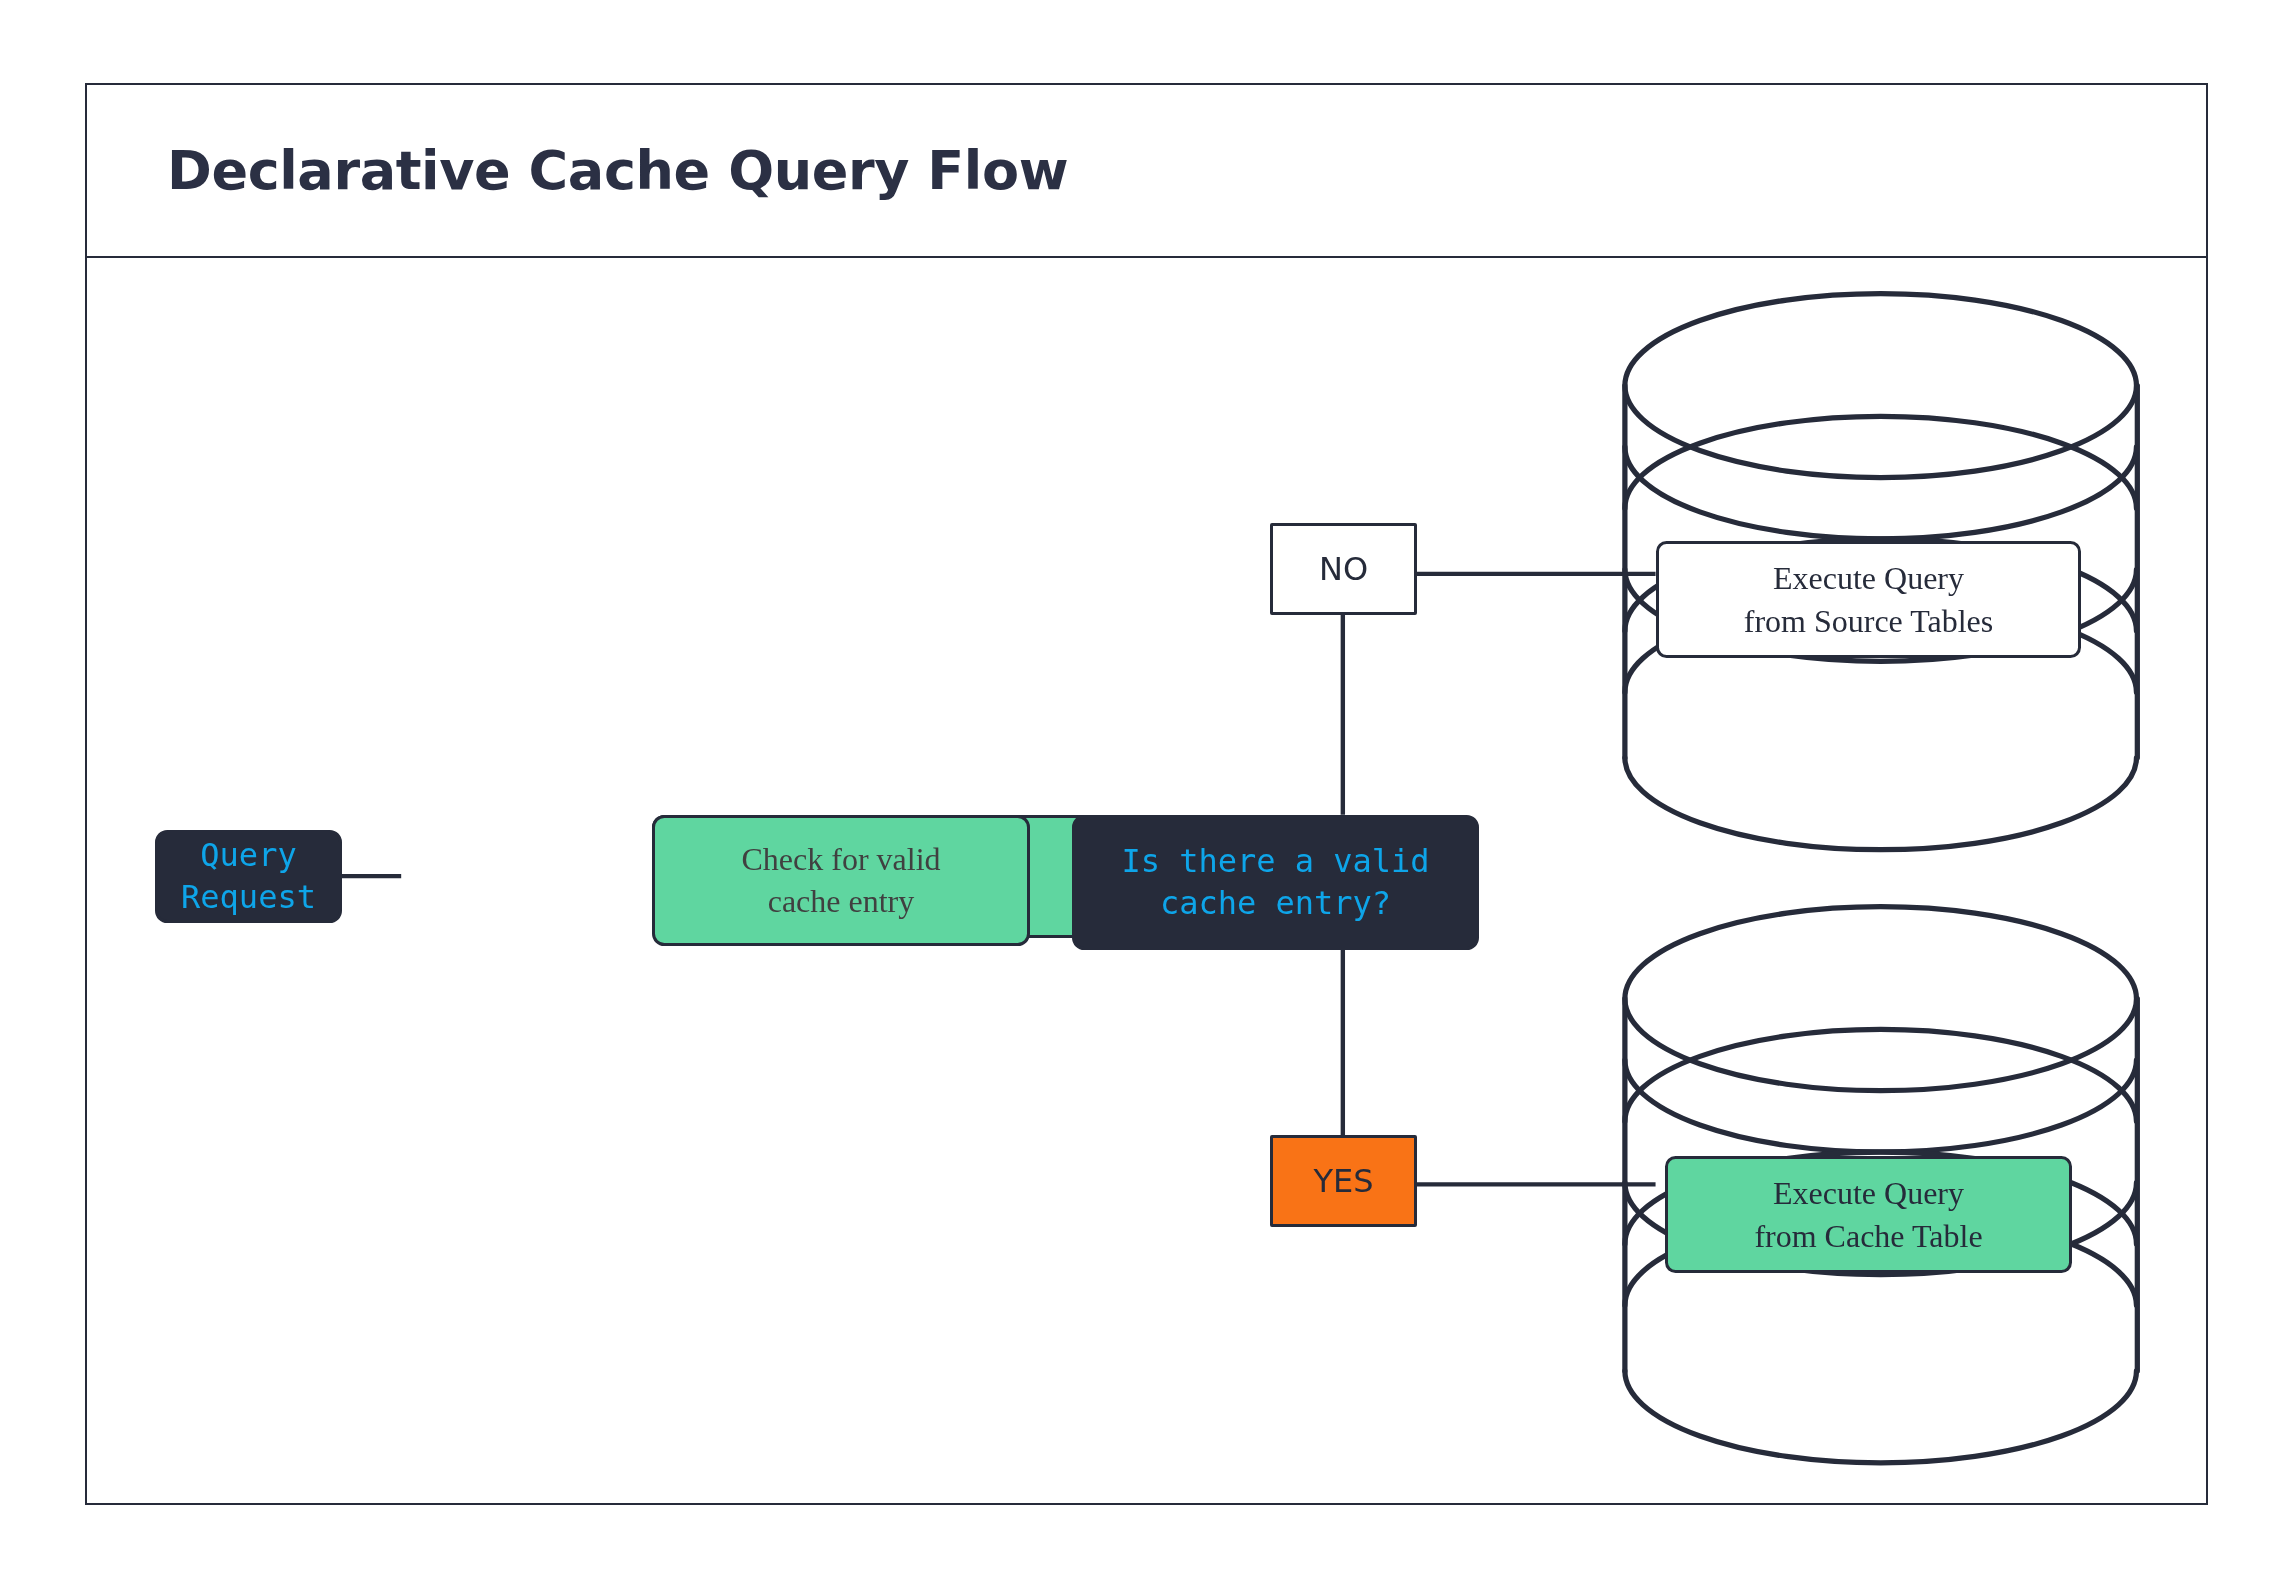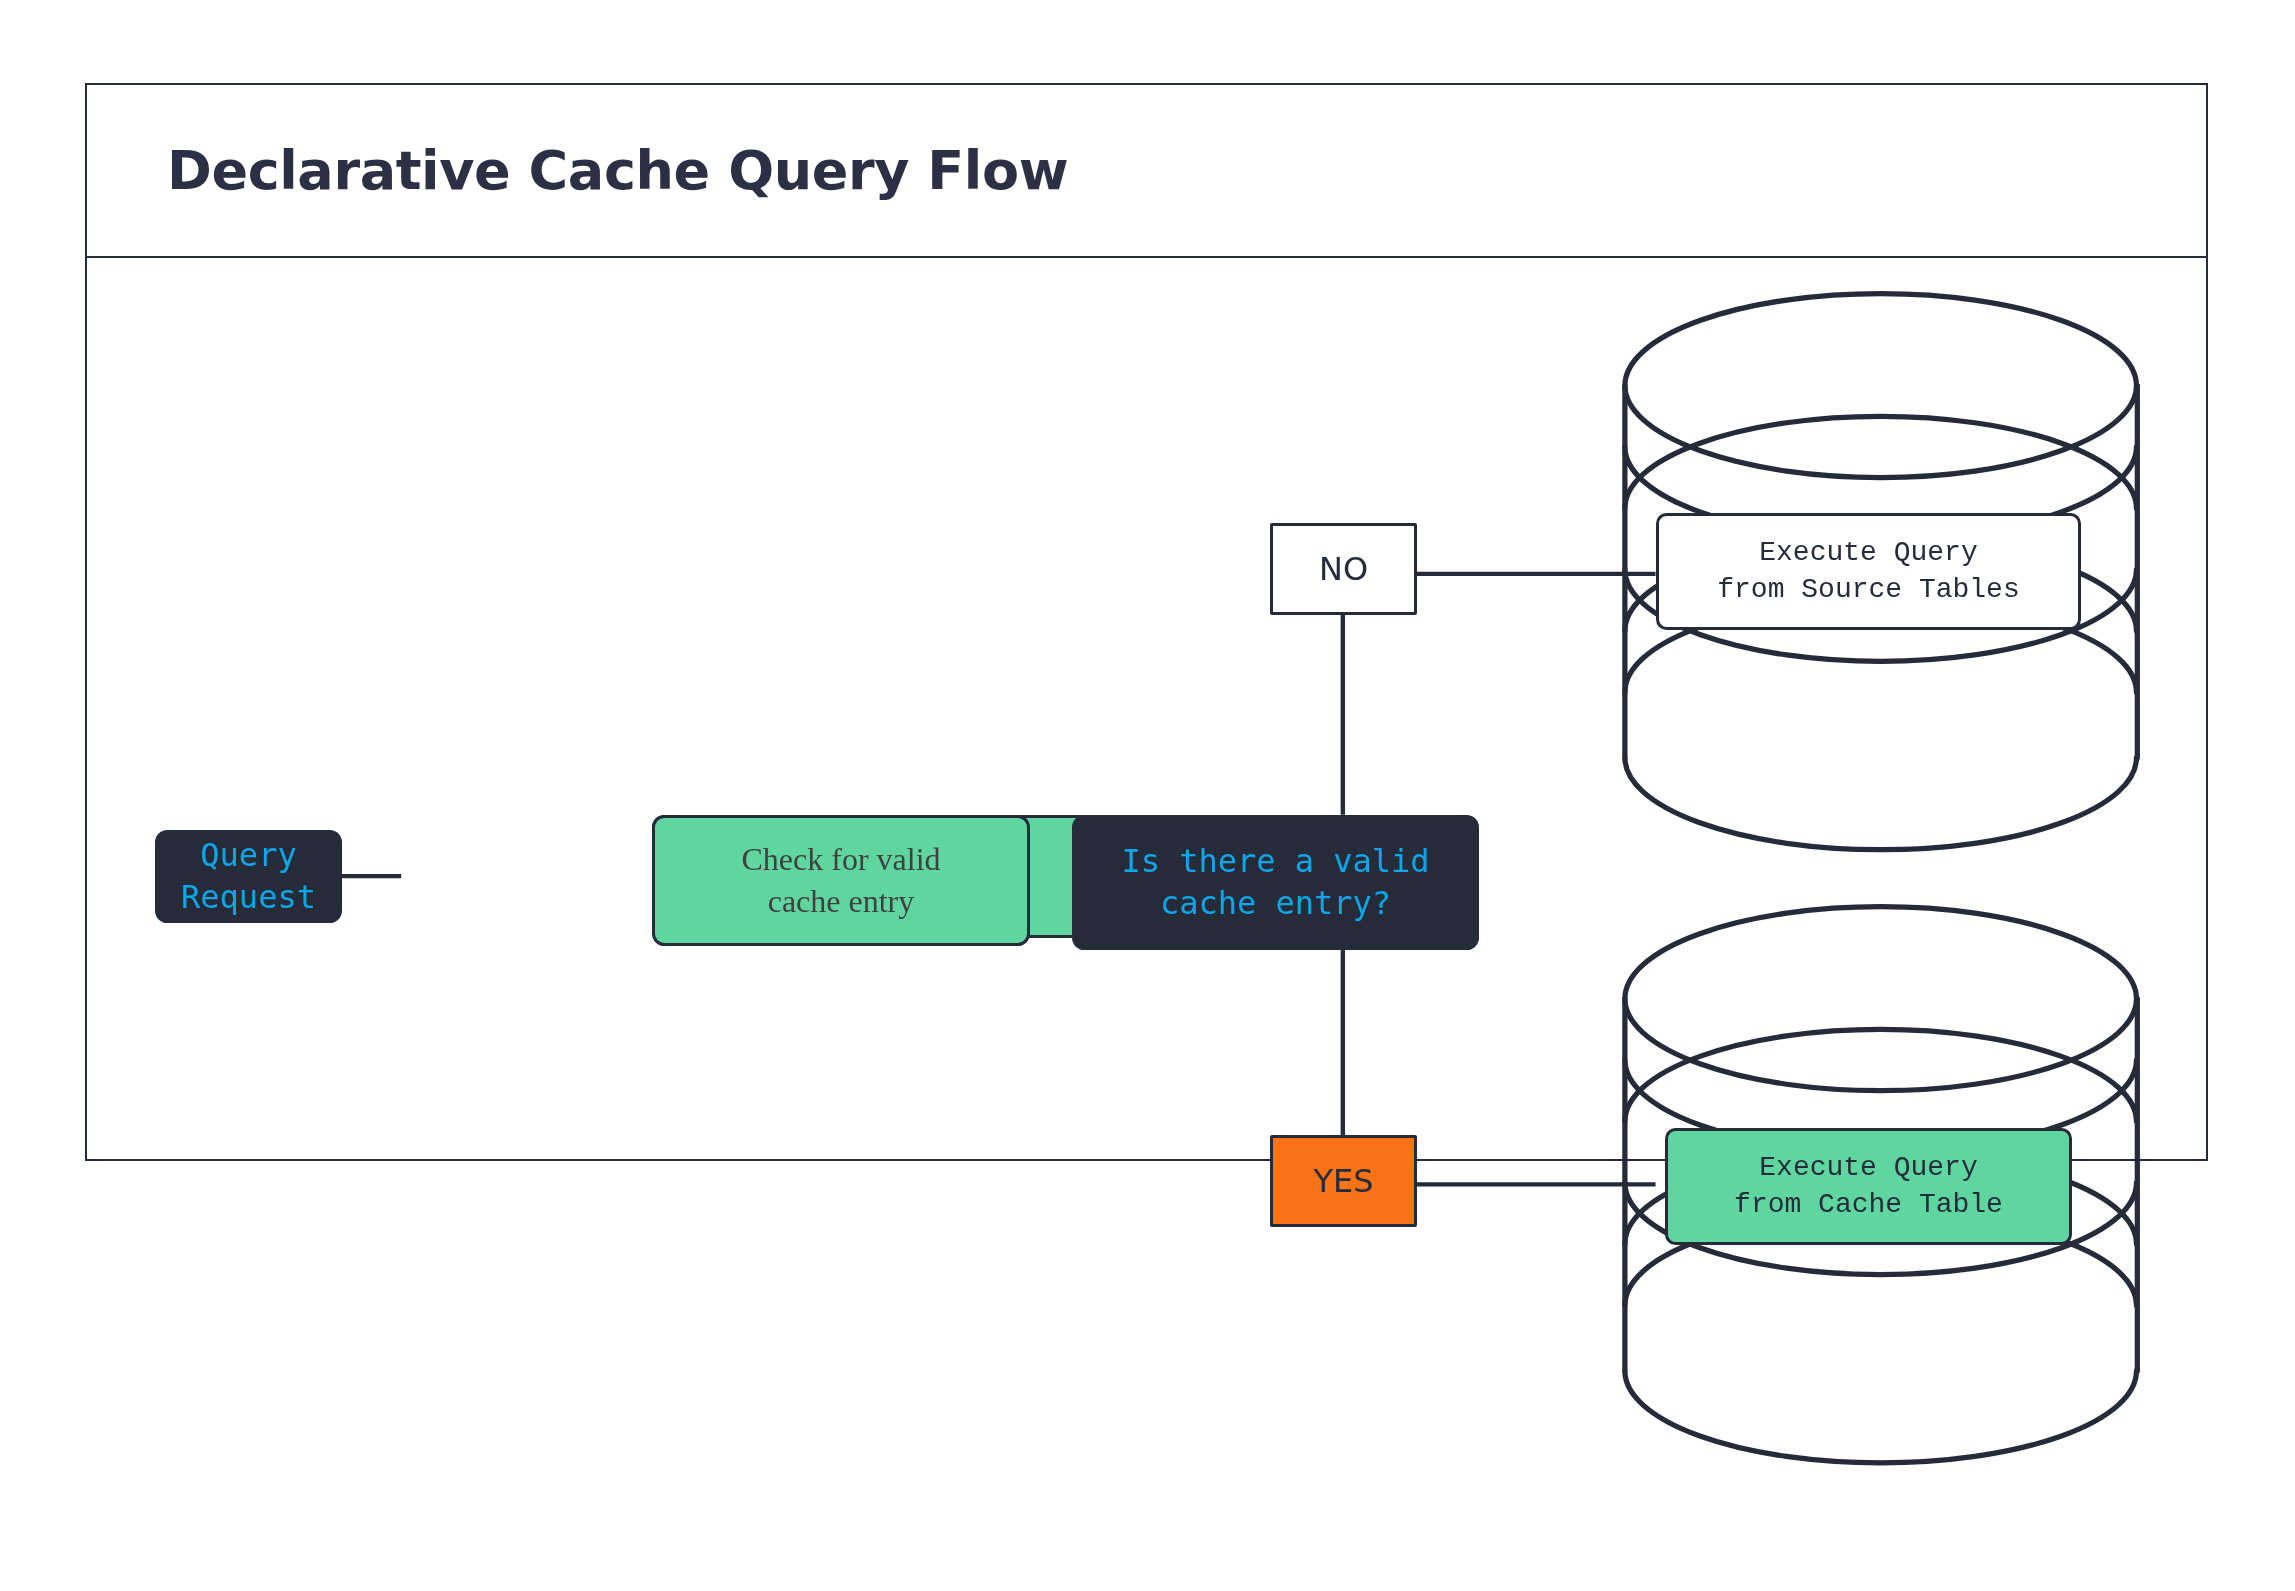--- a/index.html
+++ b/index.html
@@ -21,21 +21,21 @@
     height: 1591px;
     background: #ffffff;
   }
 
   
   .frame {
     position: absolute;
     left: 85px;
     top: 83px;
     width: 2123px;
-    height: 1078px;
+    height: 1422px;
     border: 2.6px solid #262B3A;
     box-sizing: border-box;
     background: #ffffff;
   }
 
   .frame-header {
     position: absolute;
     left: 0;
     top: 0;
     right: 0;
@@ -110,26 +110,27 @@
   .branch-yes { background: #f97316; }
 
   
   .db-label {
     position: absolute;
     box-sizing: border-box;
     display: flex;
     align-items: center;
     justify-content: center;
     text-align: center;
-    font-family: Liberation Mono, monospace;
-    font-size: 28px;
+    font-family: Liberation Serif, serif;
+    font-size: 32px;
     line-height: 1.32;
     white-space: pre-line;
     border: 3.5px solid #262B3A;
     border-radius: 10.5px;
+    margin-top: 28px;
   }
   .db-label-white { background: #ffffff; color: #262B3A; }
   .db-label-green { background: #5FD6A0; color: #262B3A; }
 </style>
 </head>
 <body>
 
 <div id="canvas">
 
   <div class="frame">

